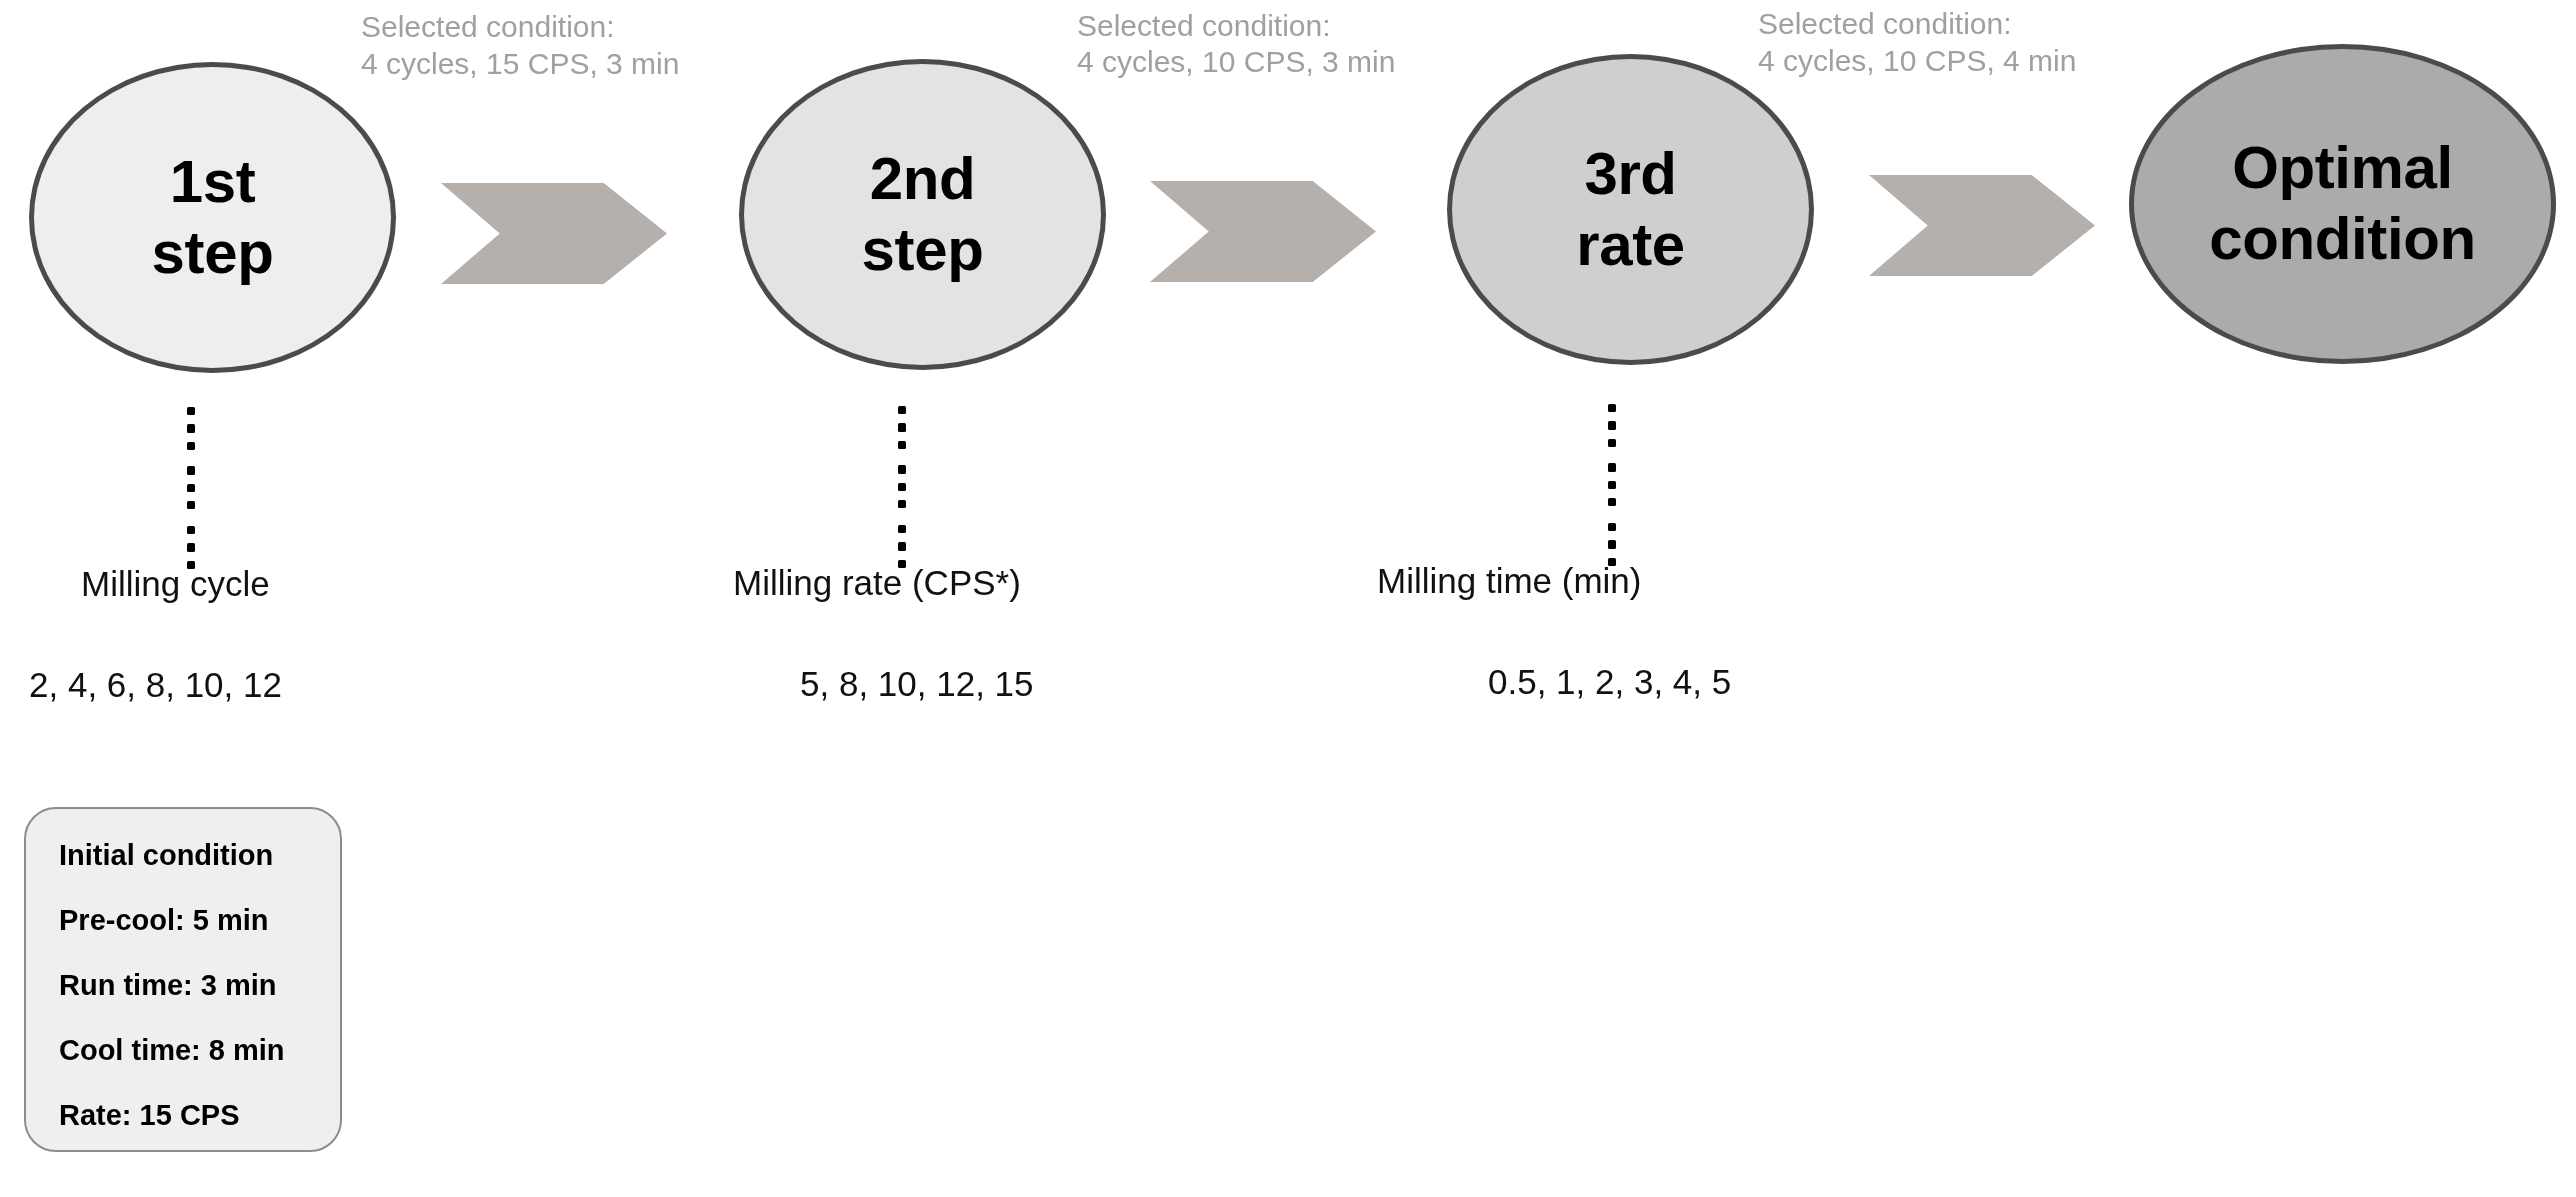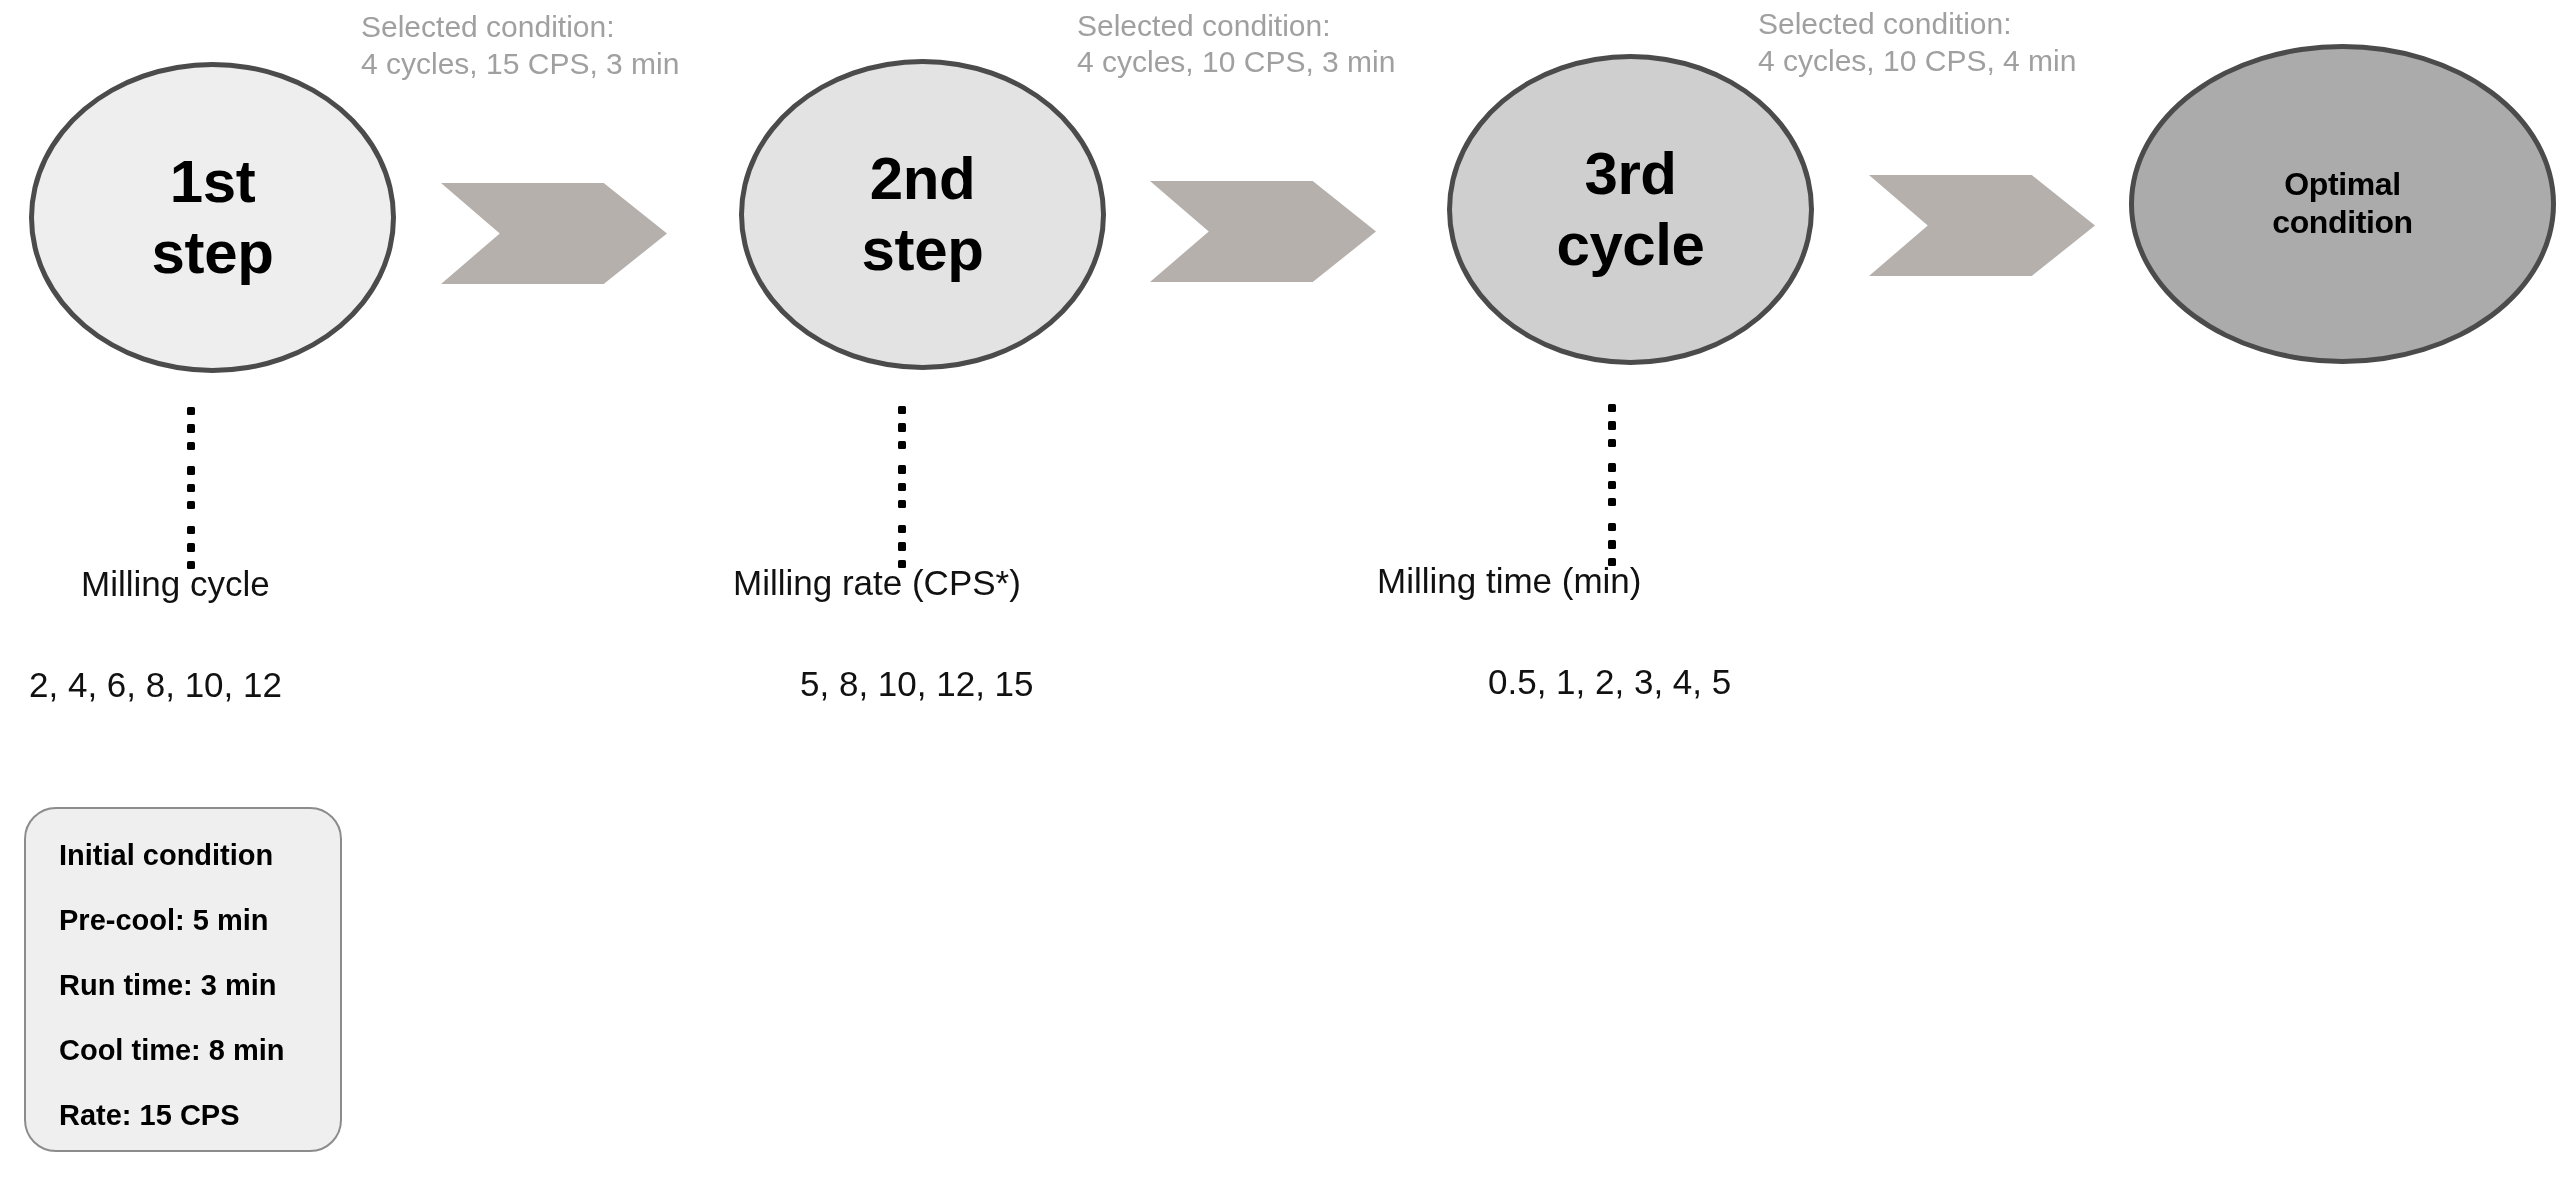--- a/index.html
+++ b/index.html
@@ -39,21 +39,21 @@
     color: #000000;
     line-height: 1.18;
     letter-spacing: -0.4px;
     white-space: pre-line;
   }
 
   #node-0 { left: 29px;   top: 62px;  width: 367px; height: 311px; background: #eeeeee; }
   #node-1 { left: 739px;  top: 59px;  width: 367px; height: 311px; background: #e3e3e3; }
   #node-2 { left: 1447px; top: 54px;  width: 367px; height: 311px; background: #cfcfcf; }
   #node-3 { left: 2129px; top: 44px;  width: 427px; height: 320px; background: #ababab; }
-  #node-3 .node-label { font-size: 32px; }
+  #node-3 .node-label { font-size: 60px; }
 
   
   .chevron {
     position: absolute;
     width: 226px;
     height: 101px;
     background: #b6b0ad;
     filter: drop-shadow(2.3px 3px 2.3px rgba(0,0,0,0.10));
     -webkit-clip-path: polygon(0% 0%, 72% 0%, 100% 50%, 72% 100%, 0% 100%, 26% 50%);
     clip-path: polygon(0% 0%, 72% 0%, 100% 50%, 72% 100%, 0% 100%, 26% 50%);
@@ -152,21 +152,21 @@
   <div class="node" id="node-0">
     <span class="node-label">1st
 step</span>
   </div>
   <div class="node" id="node-1">
     <span class="node-label">2nd
 step</span>
   </div>
   <div class="node" id="node-2">
     <span class="node-label">3rd
-cycle</span>
+rate</span>
   </div>
   <div class="node" id="node-3">
     <span class="node-label">Optimal
 condition</span>
   </div>
 
   <div class="chevron" id="chev-0"></div>
   <div class="chevron" id="chev-1"></div>
   <div class="chevron" id="chev-2"></div>
 

